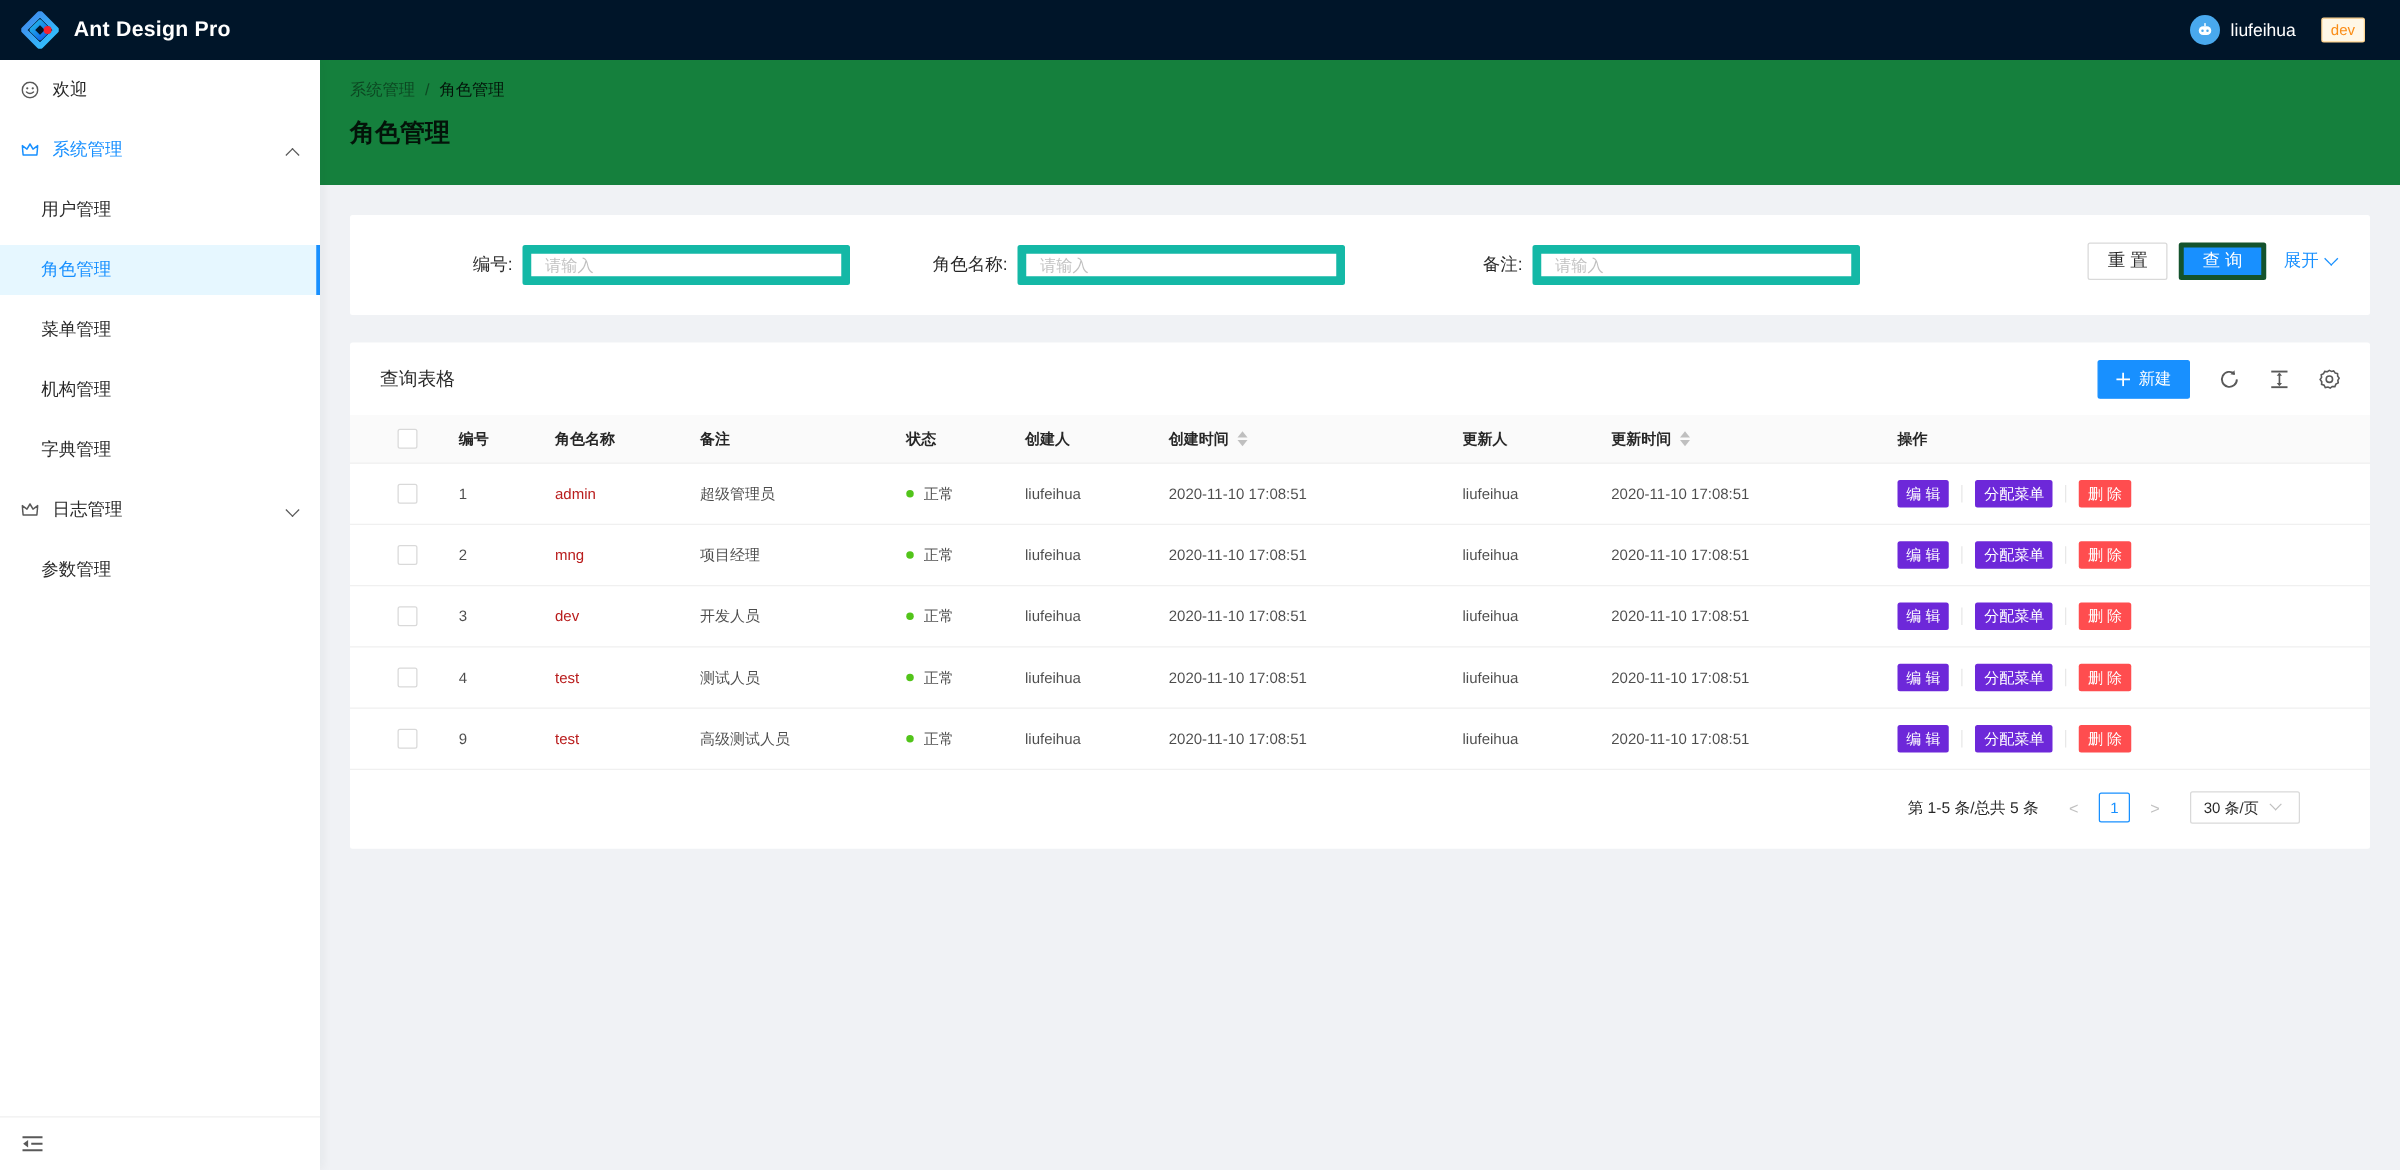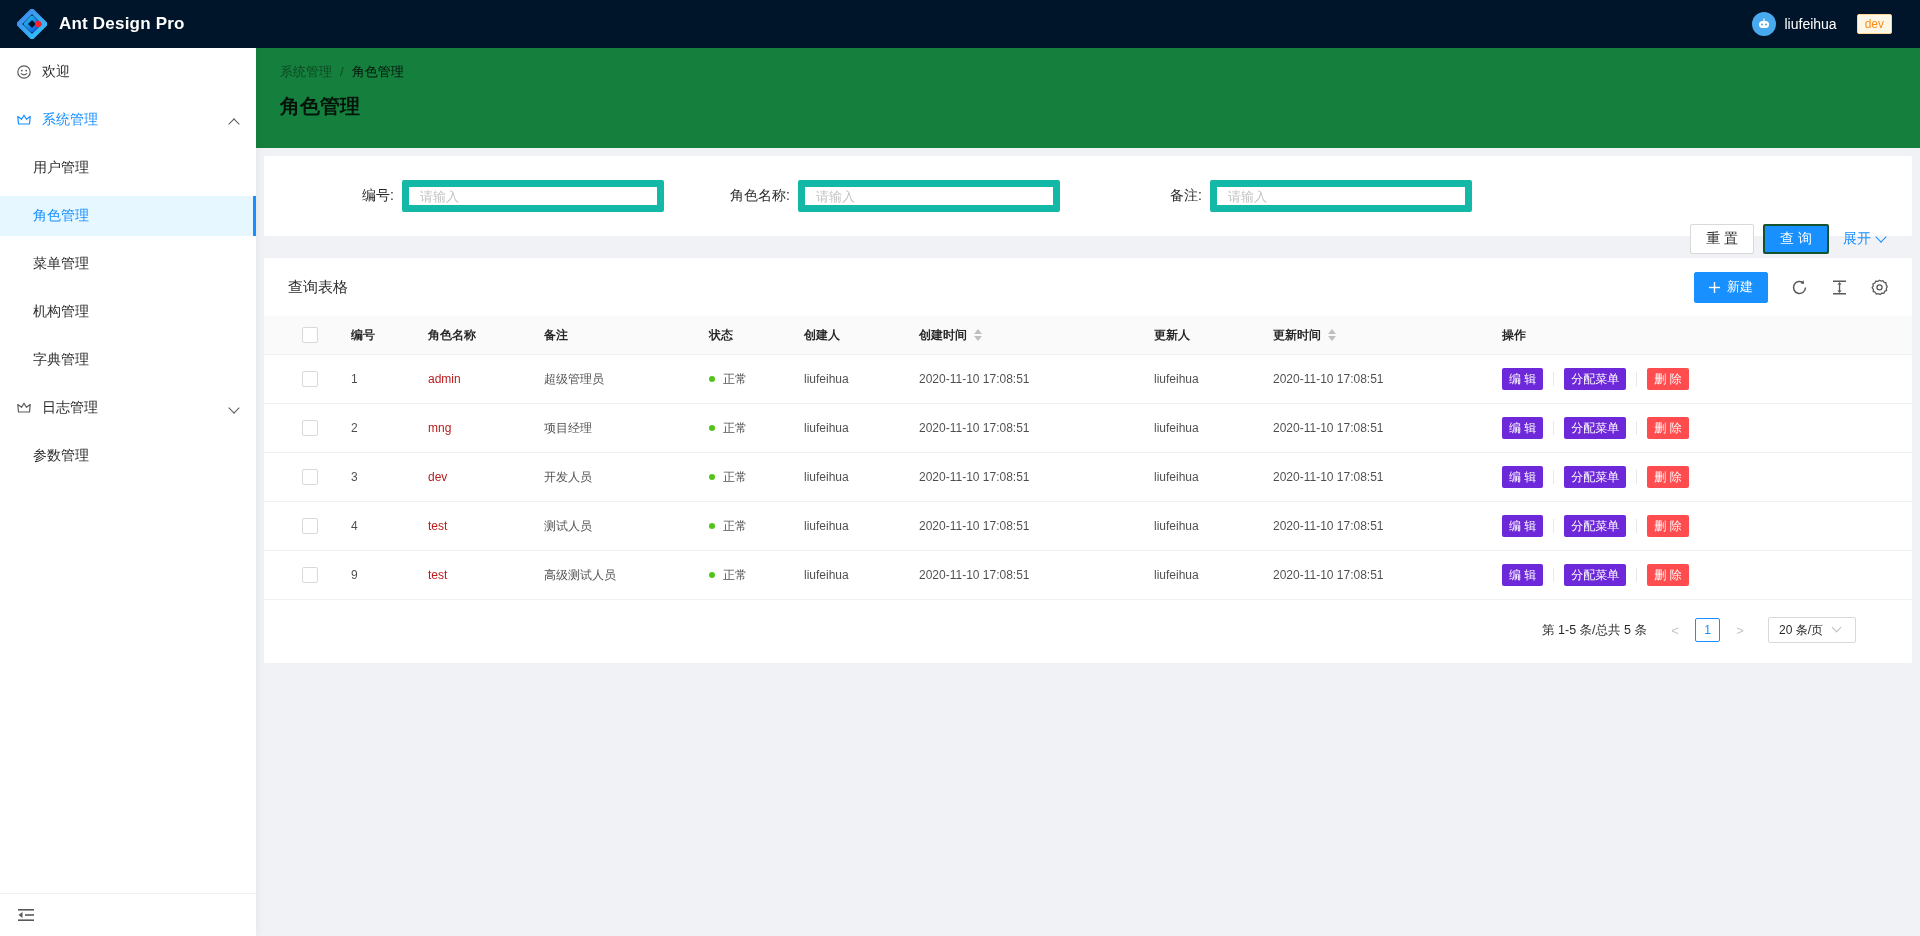--- a/index.html
+++ b/index.html
@@ -41,39 +41,39 @@
 
   
   .pageheader { position:absolute; left:256px; top:48px; width:1664px; height:100px; background:#15803d; }
   .breadcrumb { padding:15px 0 0 24px; font-size:13px; }
   .crumb-prev { color:rgba(0,0,0,.45); cursor:pointer; }
   .crumb-sep { color:rgba(0,0,0,.45); margin:0 8px; }
   .crumb-cur { color:rgba(0,0,0,.85); }
   .page-title { padding:12px 0 0 24px; font-size:20px; font-weight:600; color:rgba(0,0,0,.85); }
 
   
-  .content { position:absolute; left:256px; top:148px; width:1664px; bottom:0; padding:8px; }
+  .content { position:absolute; left:256px; top:148px; width:1664px; bottom:0; padding:24px; }
   .card { background:#fff; border-radius:2px; }
 
   
   .search-card { height:80px; position:relative; margin-bottom:22px; }
   .f-item { position:absolute; top:24px; height:32px; display:flex; align-items:center; }
   .f-item label { font-size:14px; color:rgba(0,0,0,.85); text-align:right; padding-right:8px; }
   .f1 { left:24px; }  .f1 label { width:114px; }
   .f2 { left:420px; } .f2 label { width:114px; }
   .f3 { left:836px; } .f3 label { width:110px; }
   .f-item input { width:262px; height:32px; border:7px solid #14b8a6; border-radius:2px;
     padding:0 11px; font-size:13px; color:rgba(0,0,0,.85); outline:none;
     font-family:"Liberation Sans", sans-serif; }
   .f-item input::placeholder { color:rgba(0,0,0,.25); }
-  .search-actions { position:absolute; top:22px; right:26px; display:flex; align-items:center;margin-top:46px; }
+  .search-actions { position:absolute; top:22px; right:26px; display:flex; align-items:center; }
   .btn { height:30px; padding:0 15px; font-size:14px; border-radius:2px; cursor:pointer;
     font-family:"Liberation Sans", sans-serif; }
   .btn-default { background:#fff; border:1px solid #d9d9d9; color:rgba(0,0,0,.85); }
-  .btn-primary { background:#1890ff; border:2px solid #14532d; color:#fff; margin-left:9px; }
+  .btn-primary { background:#1890ff; border:4px solid #14532d; color:#fff; margin-left:9px; }
   .expand-link { color:#1890ff; font-size:14px; margin-left:14px; display:flex; align-items:center;
     cursor:pointer; }
   .chev-down { width:9px; height:9px; margin-left:6px; position:relative; top:-2px; }
   .chev-down::before { content:""; position:absolute; width:7px; height:7px;
     border-right:1.6px solid #1890ff; border-bottom:1.6px solid #1890ff; transform:rotate(45deg); }
 
   
   .table-card { position:relative; padding-bottom:21px; }
   .toolbar { height:58px; display:flex; align-items:center; justify-content:space-between;
     padding:0 24px; }
@@ -451,18 +451,18 @@
     </div>
   </div>
 </div>
 
     <div class="pagination">
       <span class="pg-total">第 1-5 条/总共 5 条</span>
       <span class="pg-arrow">&lt;</span>
       <span class="pg-page">1</span>
       <span class="pg-arrow">&gt;</span>
       <span class="pg-size">
-        <span>20 条/页</span>
+        <span>30 条/页</span>
         <span class="chev"></span>
       </span>
     </div>
   </div>
 </div>
 
 </body></html>

